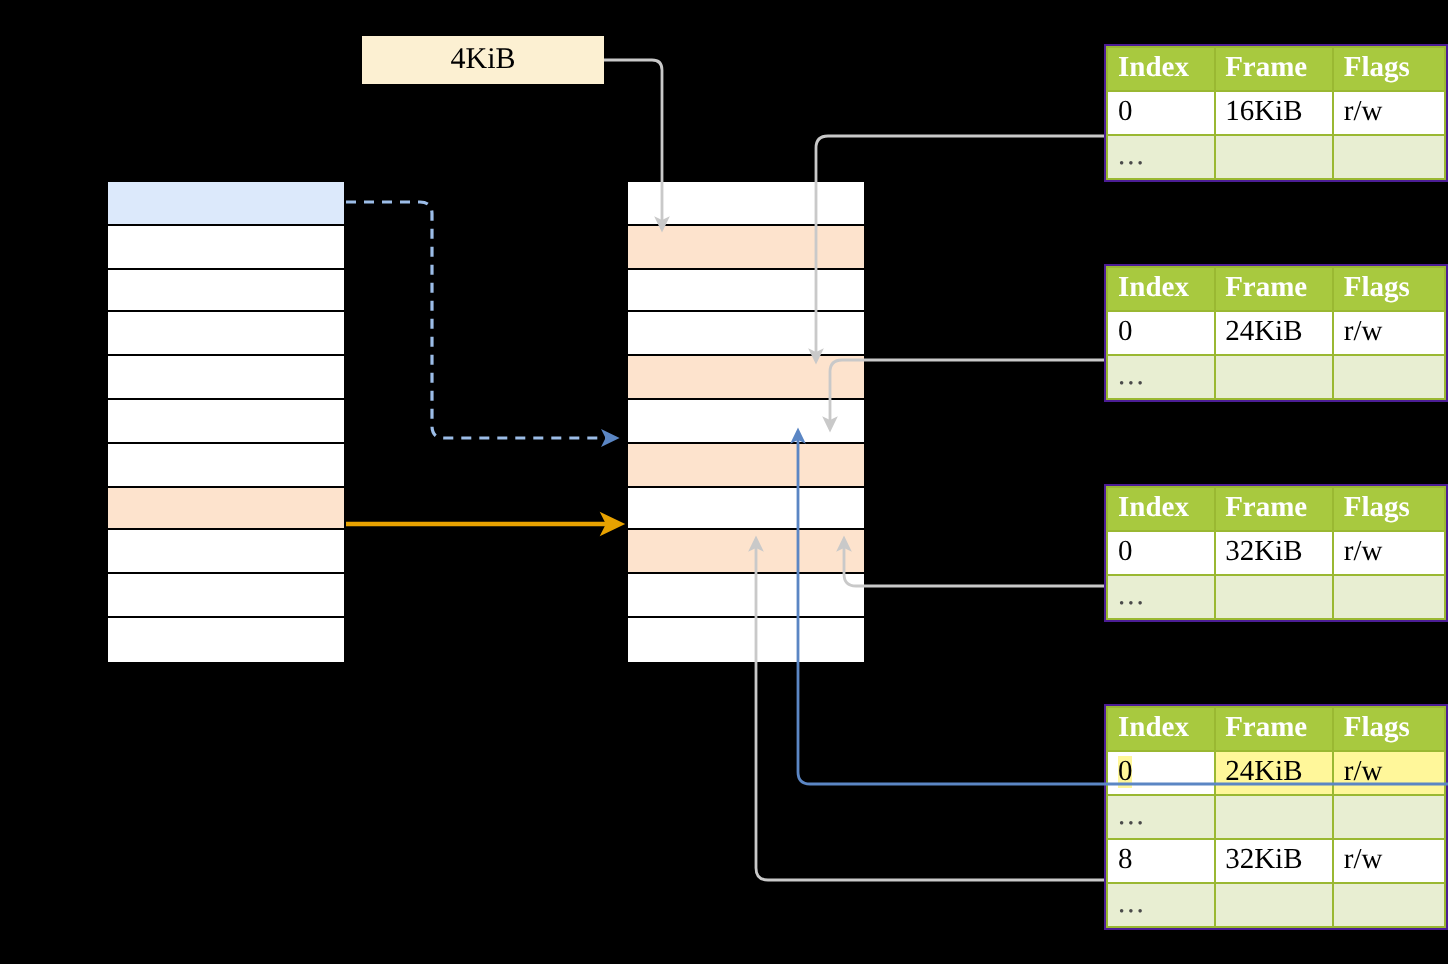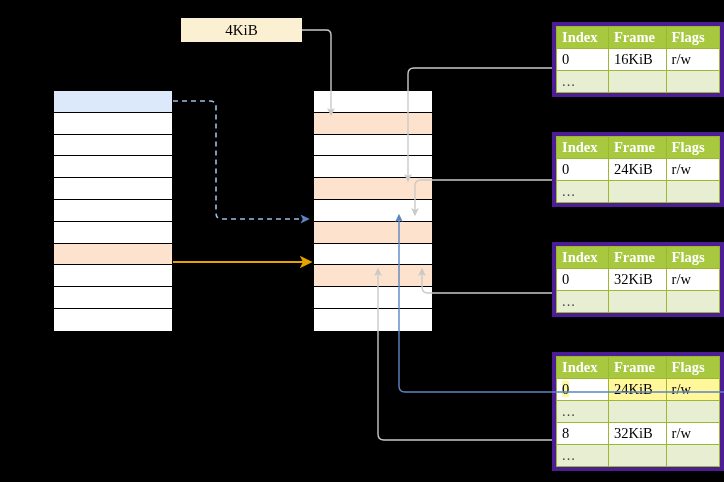--- a/index.html
+++ b/index.html
@@ -8,21 +8,21 @@
   .stage{position:absolute;left:0;top:0;width:724px;height:482px;padding-left:28px;}
 
   
   .memcol{position:absolute;border:1px solid #000;box-sizing:border-box;background:#fff;}
   .memrow{box-sizing:border-box;border-bottom:1px solid #000;background:#ffffff;}
   .memrow:last-child{border-bottom:none;}
   .memrow.blue{background:#dce9fb;}
   .memrow.peach{background:#fde3cd;}
 
   
-  .pt{position:absolute;border:4px solid #4c1d95;box-sizing:border-box;
+  .pt{position:absolute;border:1px solid #4c1d95;box-sizing:border-box;
       border-collapse:collapse;background:#a16207;}
   .pt table{border-collapse:collapse;width:100%;}
   .pt th{background:#a8c93f;color:#ffffff;font-weight:bold;font-size:14.5px;
          text-align:left;padding:2px 5px;border:1px solid #9ab832;
          font-family:"Liberation Serif","DejaVu Serif",serif;}
   .pt td{font-size:14.5px;padding:2px 5px;border:1px solid #9ab832;
          background:#ffffff;color:#000;height:21px;box-sizing:border-box;
          font-family:"Liberation Serif","DejaVu Serif",serif;}
   .pt tr.ell td{background:#e8eed2;color:#4a4a4a;letter-spacing:1px;}
   .pt .hl{background:#fff79a;}

